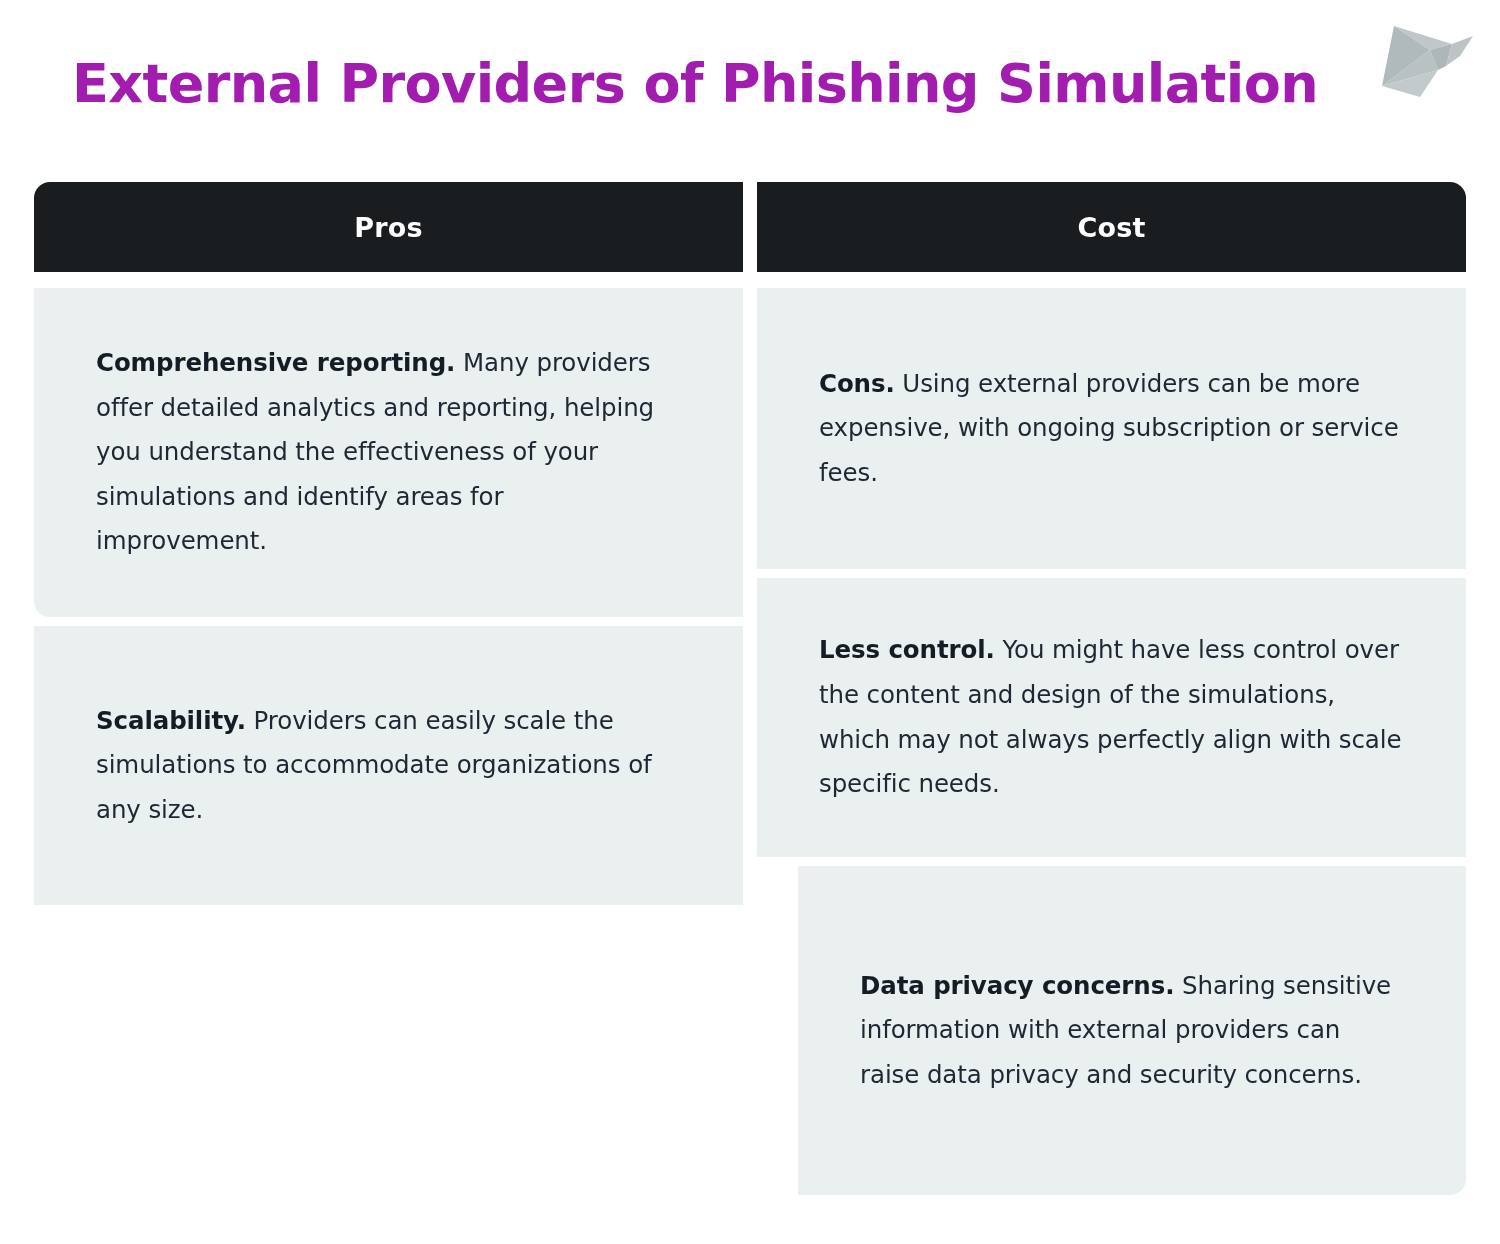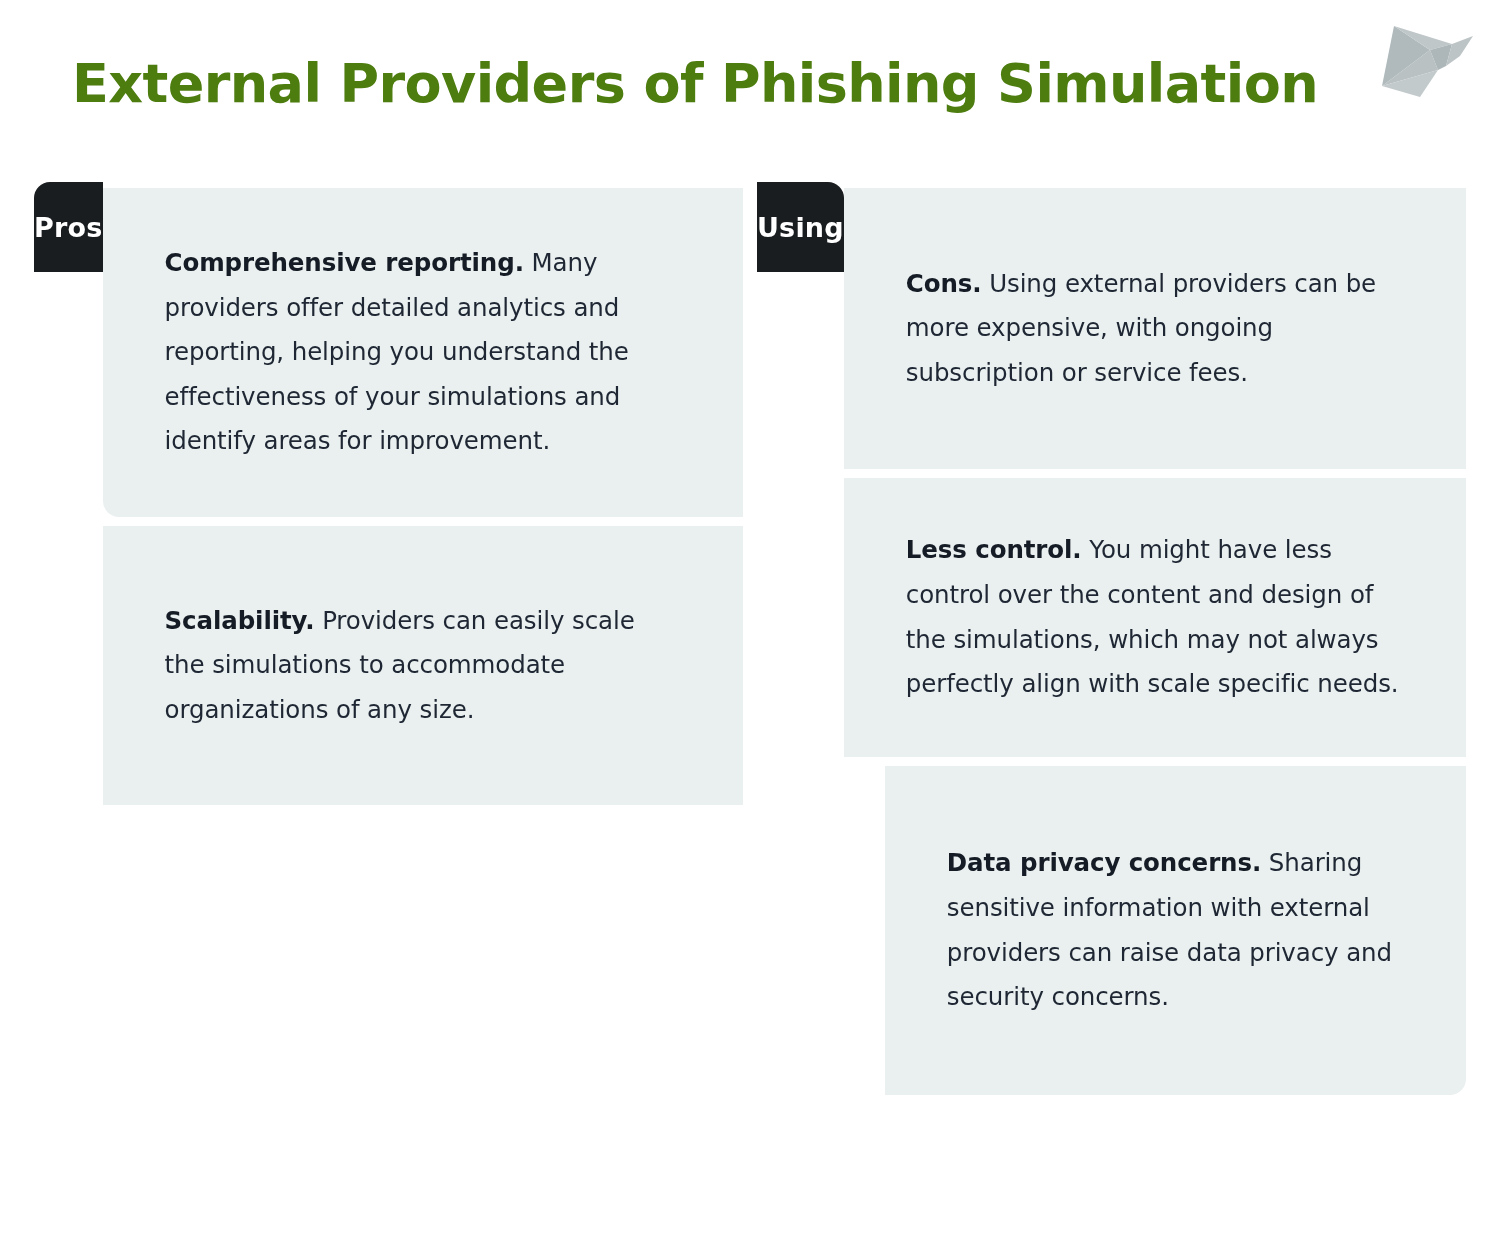--- a/index.html
+++ b/index.html
@@ -36,38 +36,40 @@
   .title {
     position: absolute;
     left: 0;
     right: 0;
     top: 54px;
     text-align: center;
     font-family: "DejaVu Sans", sans-serif;
     font-weight: bold;
     font-size: 54px;
     letter-spacing: -0.6px;
-    color: #4d7c0f;
+    color: #a21caf;
     padding: 0 150px 0 40px;
     box-sizing: border-box;
     line-height: 1.1;
   }
 
   
   .table {
     position: absolute;
     left: 34px;
     top: 182px;
     width: 1432px;
     display: flex;
     gap: 14px;
   }
   .column {
     flex: 1 1 0;
     display: flex;
+    flex-direction: column;
+    gap: 10px;
   }
 
   .col-header {
     background: #191d1f;
     color: #ffffff;
     height: 90px;
     display: flex;
     align-items: center;
     justify-content: center;
     font-family: "DejaVu Sans", sans-serif;
@@ -145,21 +147,21 @@
         </div>
         <div class="cell r2">
           <div class="cell-text">
             <span class="lead">Scalability.</span><span> Providers can easily scale the simulations to accommodate organizations of any size.</span>
           </div>
         </div>
       </div>
     </div>
 
     <div class="column cons">
-      <div class="col-header">Using</div>
+      <div class="col-header">Cost</div>
       <div class="cells">
         <div class="cell r1">
           <div class="cell-text">
             <span class="lead">Cons.</span><span> Using external providers can be more expensive, with ongoing subscription or service fees.</span>
           </div>
         </div>
         <div class="cell r2">
           <div class="cell-text">
             <span class="lead">Less control.</span><span> You might have less control over the content and design of the simulations, which may not always perfectly align with scale specific needs.</span>
           </div>

